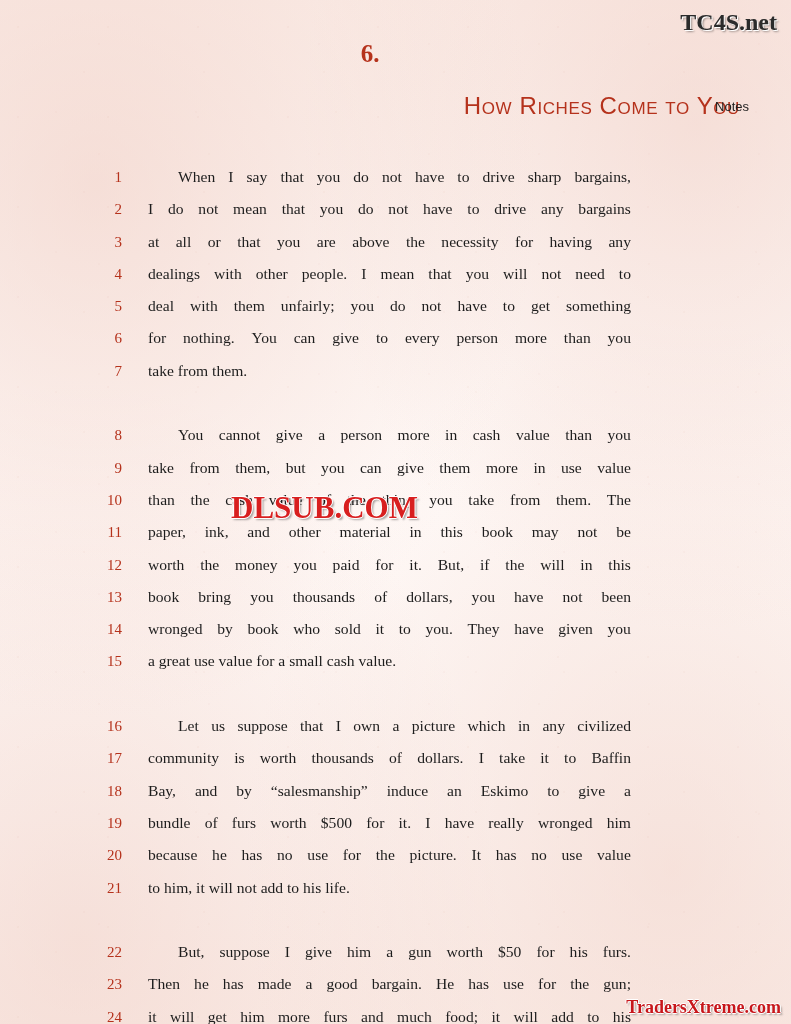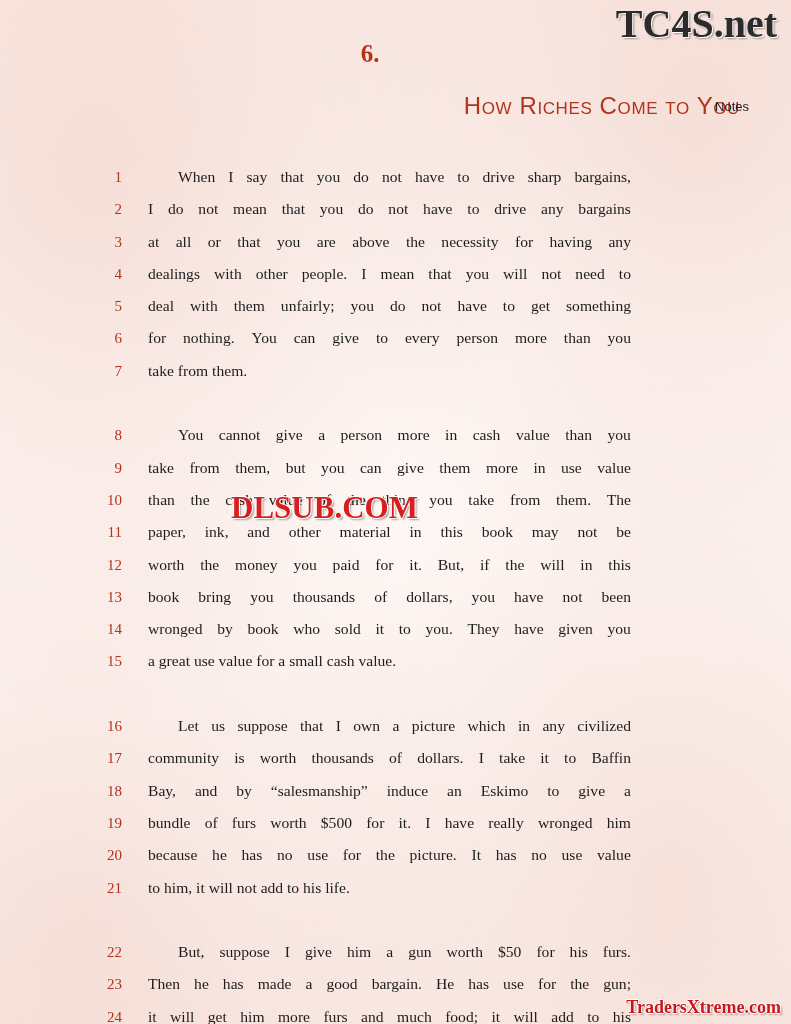--- a/index.html
+++ b/index.html
@@ -33,25 +33,25 @@
       radial-gradient(circle at 70% 60%, rgba(214,160,145,.16) 0 1px, transparent 1px),
       radial-gradient(circle at 40% 80%, rgba(214,160,145,.14) 0 1px, transparent 1px),
       radial-gradient(circle at 90% 40%, rgba(214,160,145,.14) 0 1px, transparent 1px);
     background-size: 90px 90px, 120px 120px, 140px 140px, 110px 110px;
     pointer-events: none;
   }
 
   
   .site-watermark {
     position: absolute;
-    top: 0;
+    top: 9px;
     right: 14px;
     font-family: "Liberation Serif", serif;
     font-weight: bold;
-    font-size: 40px;
+    font-size: 24px;
     letter-spacing: 0px;
     color: #2b2b2b;
     text-shadow:
       1px 1px 0 #ffffff,
       2px 2px 2px rgba(0,0,0,.35);
   }
 
   
   .chapter-number {
     position: absolute;

